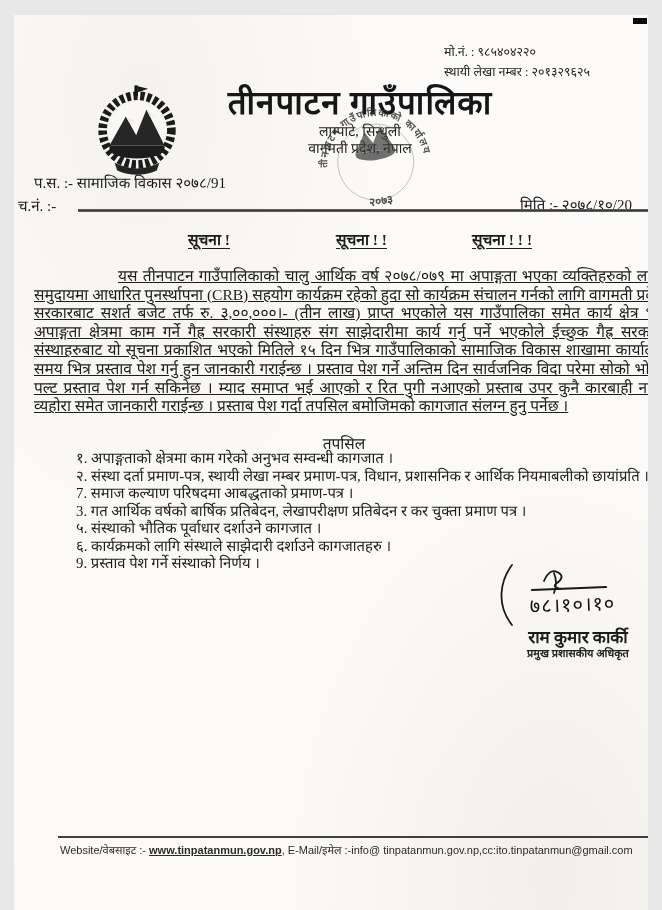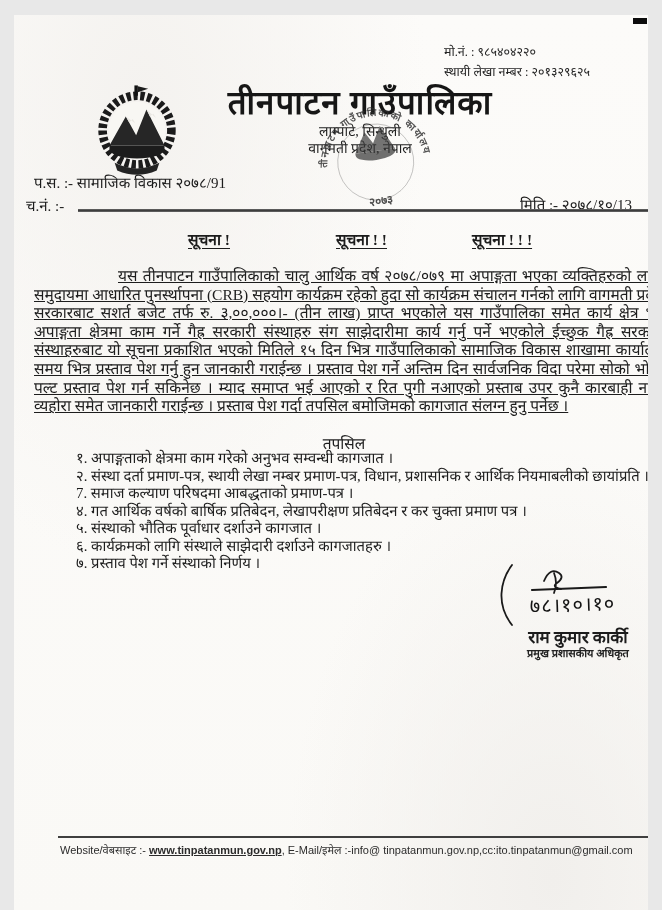--- a/index.html
+++ b/index.html
@@ -21,21 +21,21 @@
   .header-center { left:30px; top:68px; width:632px; text-align:center; }
   .muni-title { font-size:33px; font-weight:700; letter-spacing:1px; line-height:40px; color:#161616; }
   .office-title { font-size:21px; font-weight:700; line-height:26px; margin-top:3px; color:#1a1a1a; }
   .addr { font-size:14px; line-height:17px; color:#222; }
 
   .logo { left:80px; top:70px; }
 
   .stamp { left:299px; top:84px; opacity:.82; transform:rotate(-8deg); }
 
   .meta-ref   { left:20px; top:157px; font-size:15px; }
-  .meta-chn   { left:12px; top:180px; font-size:15px; }
+  .meta-chn   { left:4px; top:180px; font-size:15px; }
   .meta-date  { right:16px; top:179px; font-size:15px; }
 
   .rule-1 { left:64px; top:194px; width:588px; height:2.5px;
             background:linear-gradient(#6a6a6a,#3d3d3d,#6a6a6a); }
 
   .notice { top:213px; font-size:15.5px; font-weight:700;
             text-decoration:underline; text-underline-offset:3px; }
   .notice-1 { left:174px; }
   .notice-2 { left:322px; }
   .notice-3 { left:458px; }
@@ -100,40 +100,40 @@
         <textPath href="#arcTop" startOffset="4">तीनपाटन गाउँपालिकाको कार्यालय</textPath>
       </text>
       <path d="M44,52 L56,32 L63,44 L72,28 L84,52 Z" fill="#3a3a3a" opacity="0.85"></path>
       <path d="M44,52 h40 v2 a20,7 0 0 1 -40,0 z" fill="#333333" opacity="0.85"></path>
       <text x="63" y="106" font-size="11.5" font-weight="700" fill="#262626" text-anchor="middle">२०७३</text>
     </svg>
   </div>
 
   <div class="abs meta-ref">प.स. :-  सामाजिक विकास २०७८/91</div>
   <div class="abs meta-chn">च.नं. :-</div>
-  <div class="abs meta-date">मिति :- २०७८/१०/13</div>
+  <div class="abs meta-date">मिति :- २०७८/१०/20</div>
 
   <div class="abs rule-1"></div>
 
   <span class="abs notice notice-1">सूचना !</span>
   <span class="abs notice notice-2">सूचना ! !</span>
   <span class="abs notice notice-3">सूचना ! ! !</span>
 
   <div class="abs body-par">यस तीनपाटन गाउँपालिकाको चालु आर्थिक वर्ष २०७८/०७९ मा अपाङ्गता भएका व्यक्तिहरुको लागि समुदायमा आधारित पुनर्स्थापना (CRB) सहयोग कार्यक्रम रहेको हुदा सो कार्यक्रम संचालन गर्नको लागि वागमती प्रदेश सरकारबाट सशर्त बजेट तर्फ रु. ३,००,०००।- (तीन लाख) प्राप्त भएकोले यस गाउँपालिका समेत कार्य क्षेत्र भई अपाङ्गता क्षेत्रमा काम गर्ने गैह्र सरकारी संस्थाहरु संग साझेदारीमा कार्य गर्नु पर्ने भएकोले ईच्छुक गैह्र सरकारी संस्थाहरुबाट यो सूचना प्रकाशित भएको मितिले १५ दिन भित्र गाउँपालिकाको सामाजिक विकास शाखामा कार्यालय समय भित्र प्रस्ताव पेश गर्नु हुन जानकारी गराईन्छ । प्रस्ताव पेश गर्ने अन्तिम दिन सार्वजनिक विदा परेमा सोको भोली पल्ट प्रस्ताव पेश गर्न सकिनेछ । म्याद समाप्त भई आएको र रित पुगी नआएको प्रस्ताब उपर कुनै कारबाही नहुने व्यहोरा समेत जानकारी गराईन्छ । प्रस्ताब पेश गर्दा तपसिल बमोजिमको कागजात संलग्न हुनु पर्नेछ ।</div>
 
   <div class="abs tapsil-head">तपसिल</div>
 
   <div class="abs tapsil-list">
     <div>१. अपाङ्गताको क्षेत्रमा काम गरेको अनुभव सम्वन्धी कागजात ।</div>
     <div>२. संस्था दर्ता प्रमाण-पत्र, स्थायी लेखा नम्बर प्रमाण-पत्र, विधान, प्रशासनिक र आर्थिक नियमाबलीको छायांप्रति ।</div>
     <div>7. समाज कल्याण परिषदमा आबद्धताको प्रमाण-पत्र ।</div>
-    <div>४. गत आर्थिक वर्षको बार्षिक प्रतिबेदन, लेखापरीक्षण प्रतिबेदन र कर चुक्ता प्रमाण पत्र ।</div>
+    <div>3. गत आर्थिक वर्षको बार्षिक प्रतिबेदन, लेखापरीक्षण प्रतिबेदन र कर चुक्ता प्रमाण पत्र ।</div>
     <div>५. संस्थाको भौतिक पूर्वाधार दर्शाउने कागजात ।</div>
     <div>६. कार्यक्रमको लागि संस्थाले साझेदारी दर्शाउने कागजातहरु ।</div>
-    <div>७. प्रस्ताव पेश गर्ने संस्थाको निर्णय ।</div>
+    <div>9. प्रस्ताव पेश गर्ने संस्थाको निर्णय ।</div>
   </div>
 
   <div class="abs sig-block">
     <svg width="148" height="68" viewBox="0 0 148 68">
       <path d="M20,2 C8,18 4,42 20,62" fill="none" stroke="#1a1a1a" stroke-width="1.8" stroke-linecap="round"></path>
       <path d="M52,18 q6,-14 15,-8 q6,4 -2,10 q-6,4 4,6 M62,10 q4,10 0,20" fill="none" stroke="#1a1a1a" stroke-width="1.8" stroke-linecap="round"></path>
       <path d="M40,27 L114,24" fill="none" stroke="#1a1a1a" stroke-width="2.2" stroke-linecap="round"></path>
       <text x="38" y="50" font-size="20" fill="#141414" letter-spacing="1" font-family="Liberation Serif, DejaVu Serif, serif" transform="rotate(-2 38 50)">७८।१०।१०</text>
     </svg>
   </div>

